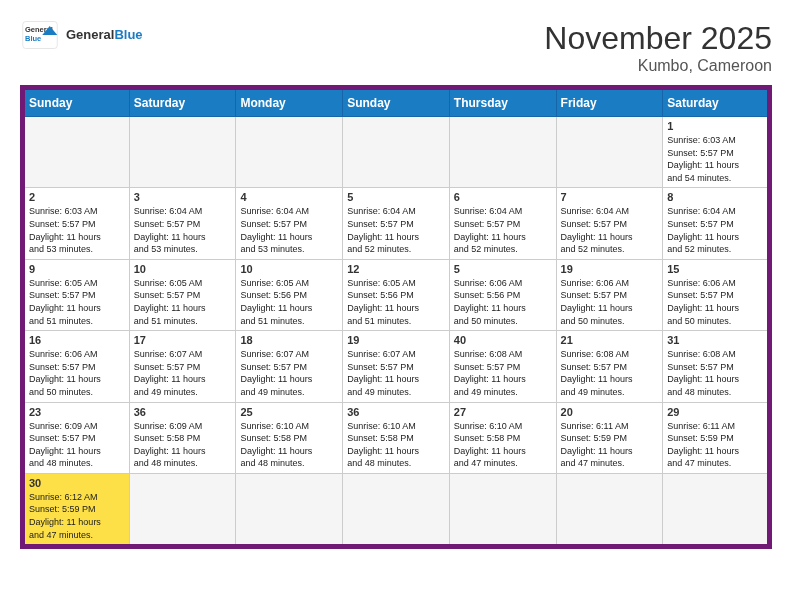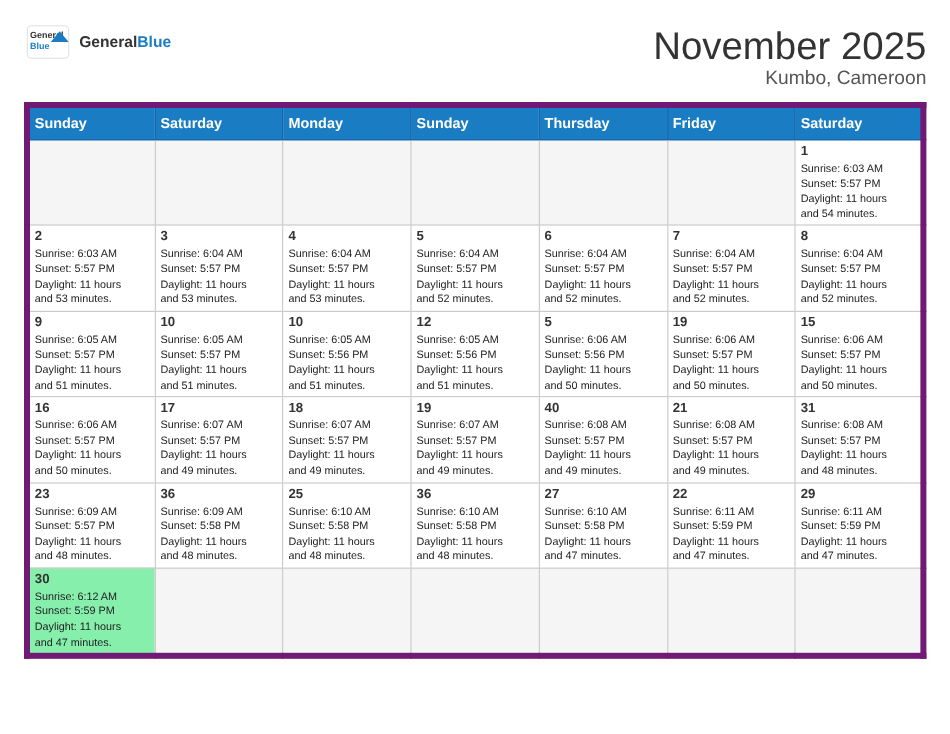--- a/index.html
+++ b/index.html
@@ -71,21 +71,21 @@
     }
     .day-info {
       line-height: 1.4;
       font-size: 9px;
       color: #222;
     }
     .last-row td {
       background: #f5f5f5;
     }
     .last-row td.has-data {
-      background: #86efac;
+      background: #fde047;
     }
   </style>
 </head>
 <body>
 
 <div class="header">
   <div class="logo">
     <svg class="logo-icon" viewBox="0 0 50 40" xmlns="http://www.w3.org/2000/svg">
       <rect x="2" y="2" width="46" height="36" rx="4" fill="#fff" stroke="#ddd" stroke-width="1"></rect>
       <text x="5" y="16" font-size="10" font-weight="bold" fill="#333" font-family="Arial">General</text>
@@ -232,21 +232,21 @@
         </td>
         <td>
           <div class="day-num">36</div>
           <div class="day-info">Sunrise: 6:10 AM<br>Sunset: 5:58 PM<br>Daylight: 11 hours<br>and 48 minutes.</div>
         </td>
         <td>
           <div class="day-num">27</div>
           <div class="day-info">Sunrise: 6:10 AM<br>Sunset: 5:58 PM<br>Daylight: 11 hours<br>and 47 minutes.</div>
         </td>
         <td>
-          <div class="day-num">22</div>
+          <div class="day-num">20</div>
           <div class="day-info">Sunrise: 6:11 AM<br>Sunset: 5:59 PM<br>Daylight: 11 hours<br>and 47 minutes.</div>
         </td>
         <td>
           <div class="day-num">29</div>
           <div class="day-info">Sunrise: 6:11 AM<br>Sunset: 5:59 PM<br>Daylight: 11 hours<br>and 47 minutes.</div>
         </td>
       </tr>
       <tr class="last-row">
         <td class="has-data">
           <div class="day-num">30</div>

